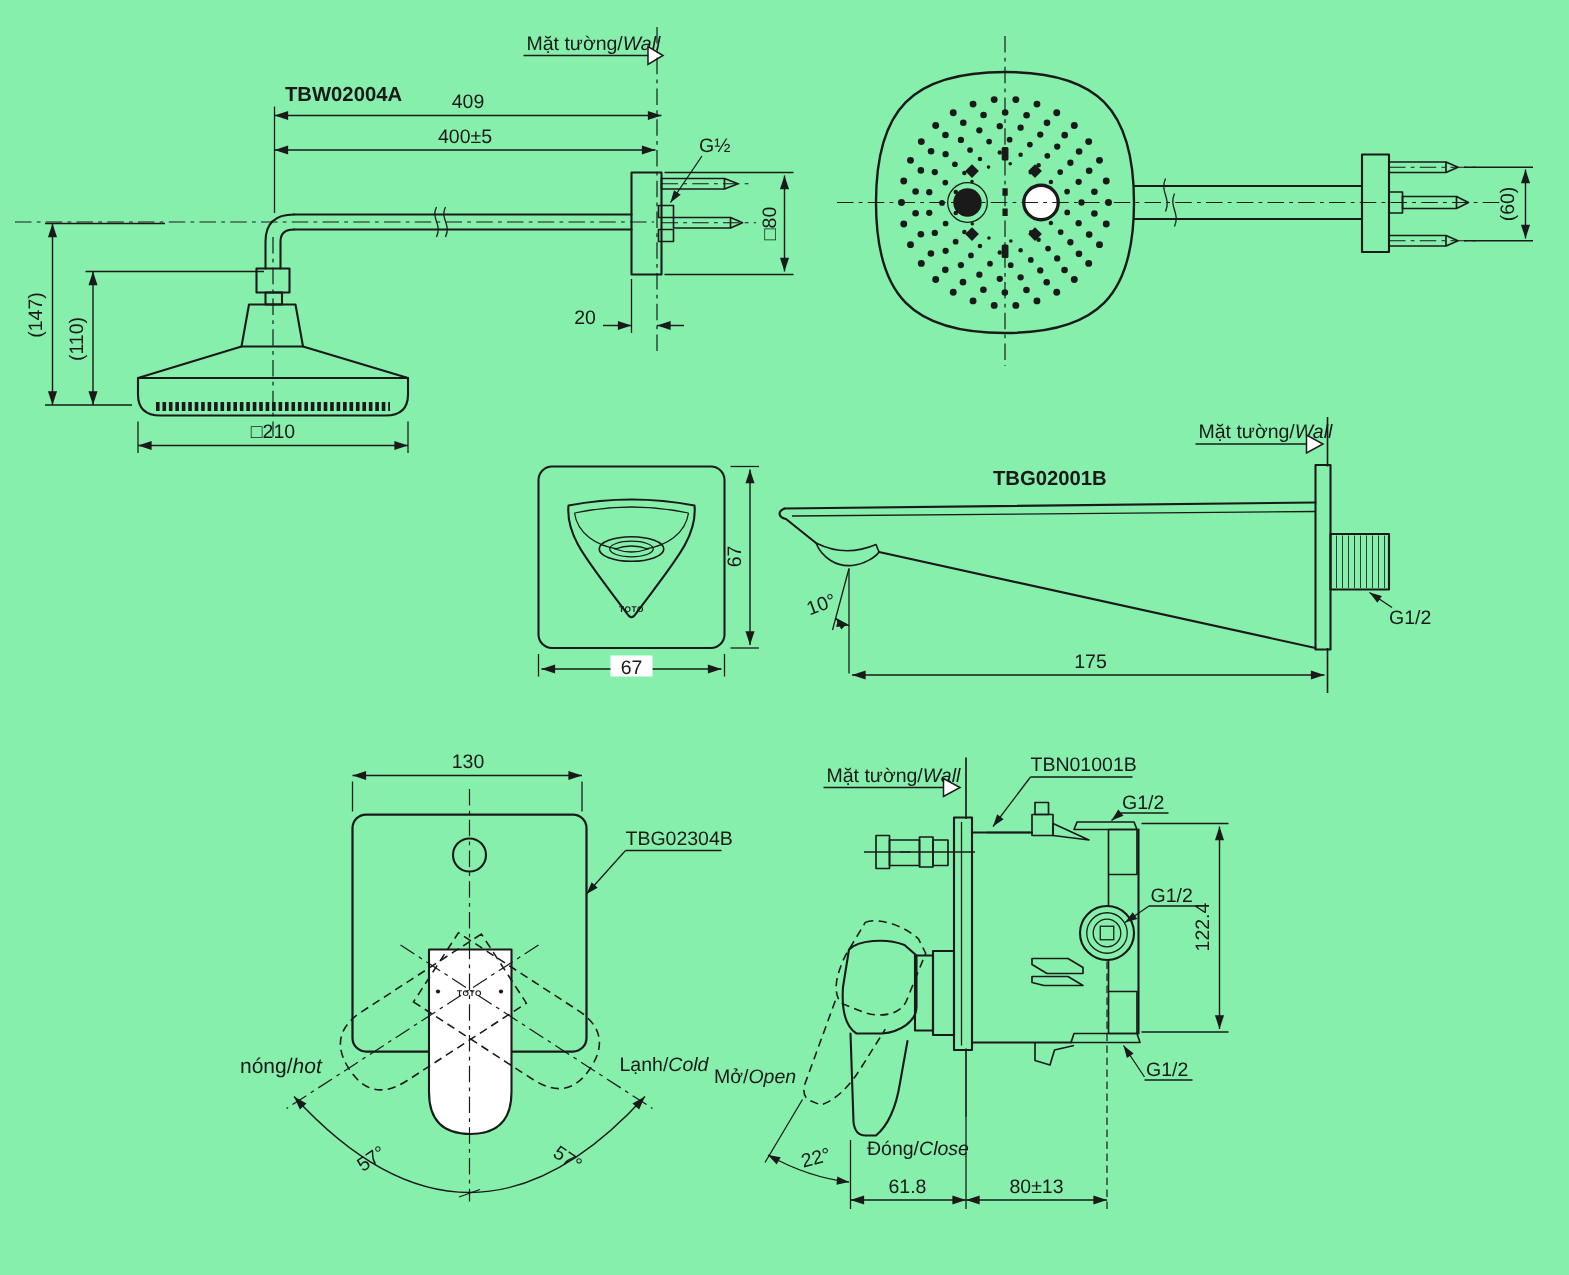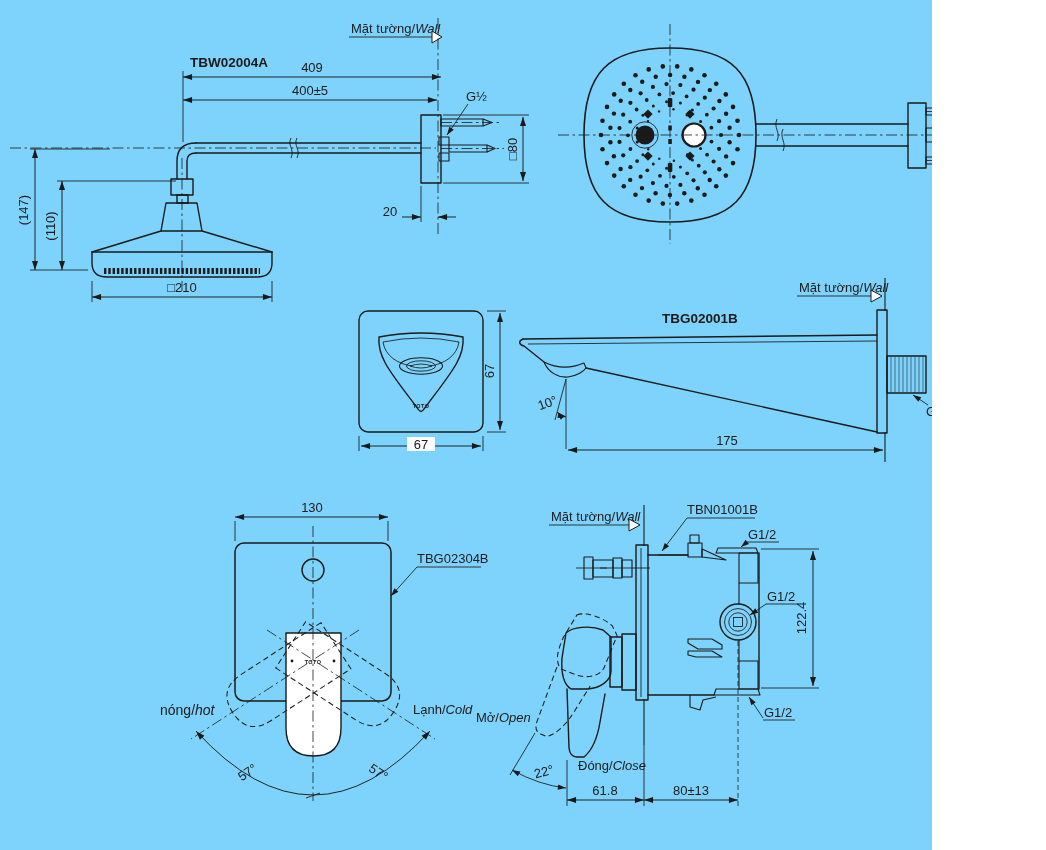--- a/index.html
+++ b/index.html
@@ -1,16 +1,16 @@
 <!DOCTYPE html>
 <html><head>
 <meta charset="utf-8">
 <style>
   html,body{margin:0;padding:0;background:#ffffff;}
-  .stage{width:932px;height:850px;position:relative;background:#7dd3fc;overflow:hidden;}
+  .stage{width:1046px;height:850px;position:relative;background:#86efac;overflow:hidden;}
   svg{display:block;}
   text{font-family:"Liberation Sans",sans-serif;fill:#1a1a1a;}
   .o  {fill:none;stroke:#1a1a1a;stroke-width:1.4;stroke-linejoin:round;stroke-linecap:round;}
   .o2 {fill:none;stroke:#1a1a1a;stroke-width:1.1;stroke-linejoin:round;}
   .t  {fill:none;stroke:#1a1a1a;stroke-width:0.85;}
   .dl {fill:none;stroke:#1a1a1a;stroke-width:0.95;}
   .cl {fill:none;stroke:#1a1a1a;stroke-width:0.8;stroke-dasharray:11 3.5 2.5 3.5;}
   .dash{fill:none;stroke:#1a1a1a;stroke-width:1.05;stroke-dasharray:5.5 3.5;}
   .dash2{fill:none;stroke:#1a1a1a;stroke-width:0.8;stroke-dasharray:5 3;}
   .spray{fill:none;stroke:#1a1a1a;stroke-width:6;stroke-dasharray:2.4 1.9;}

